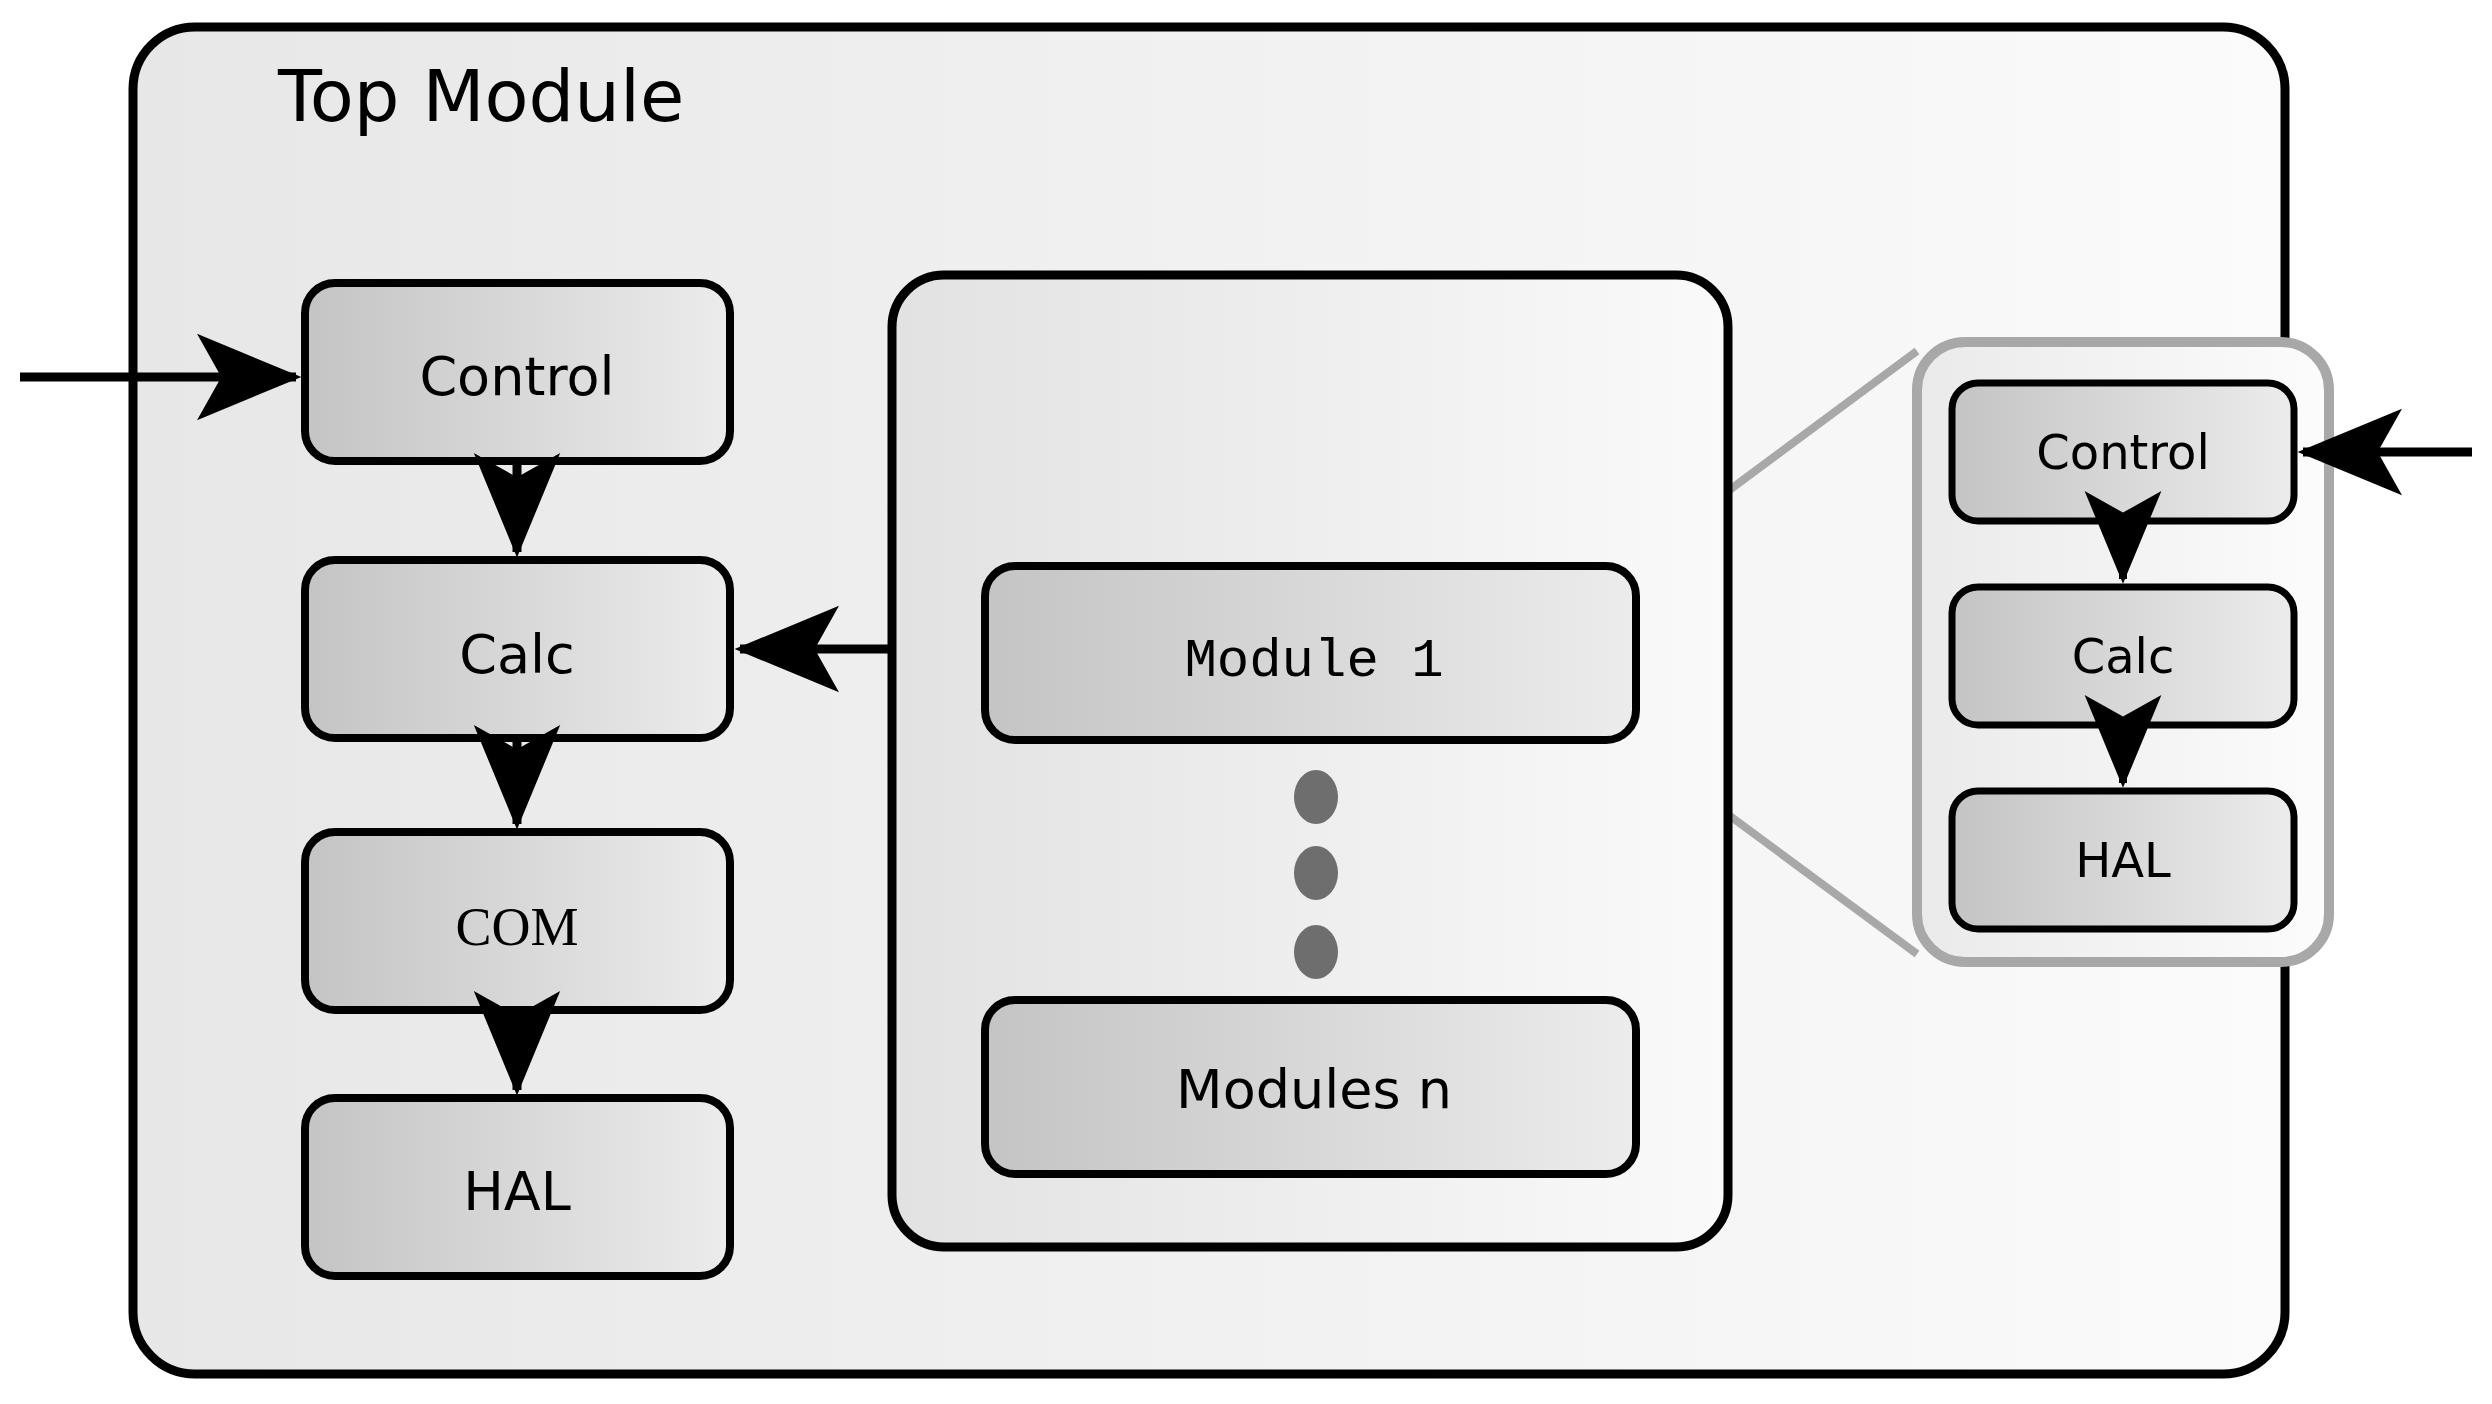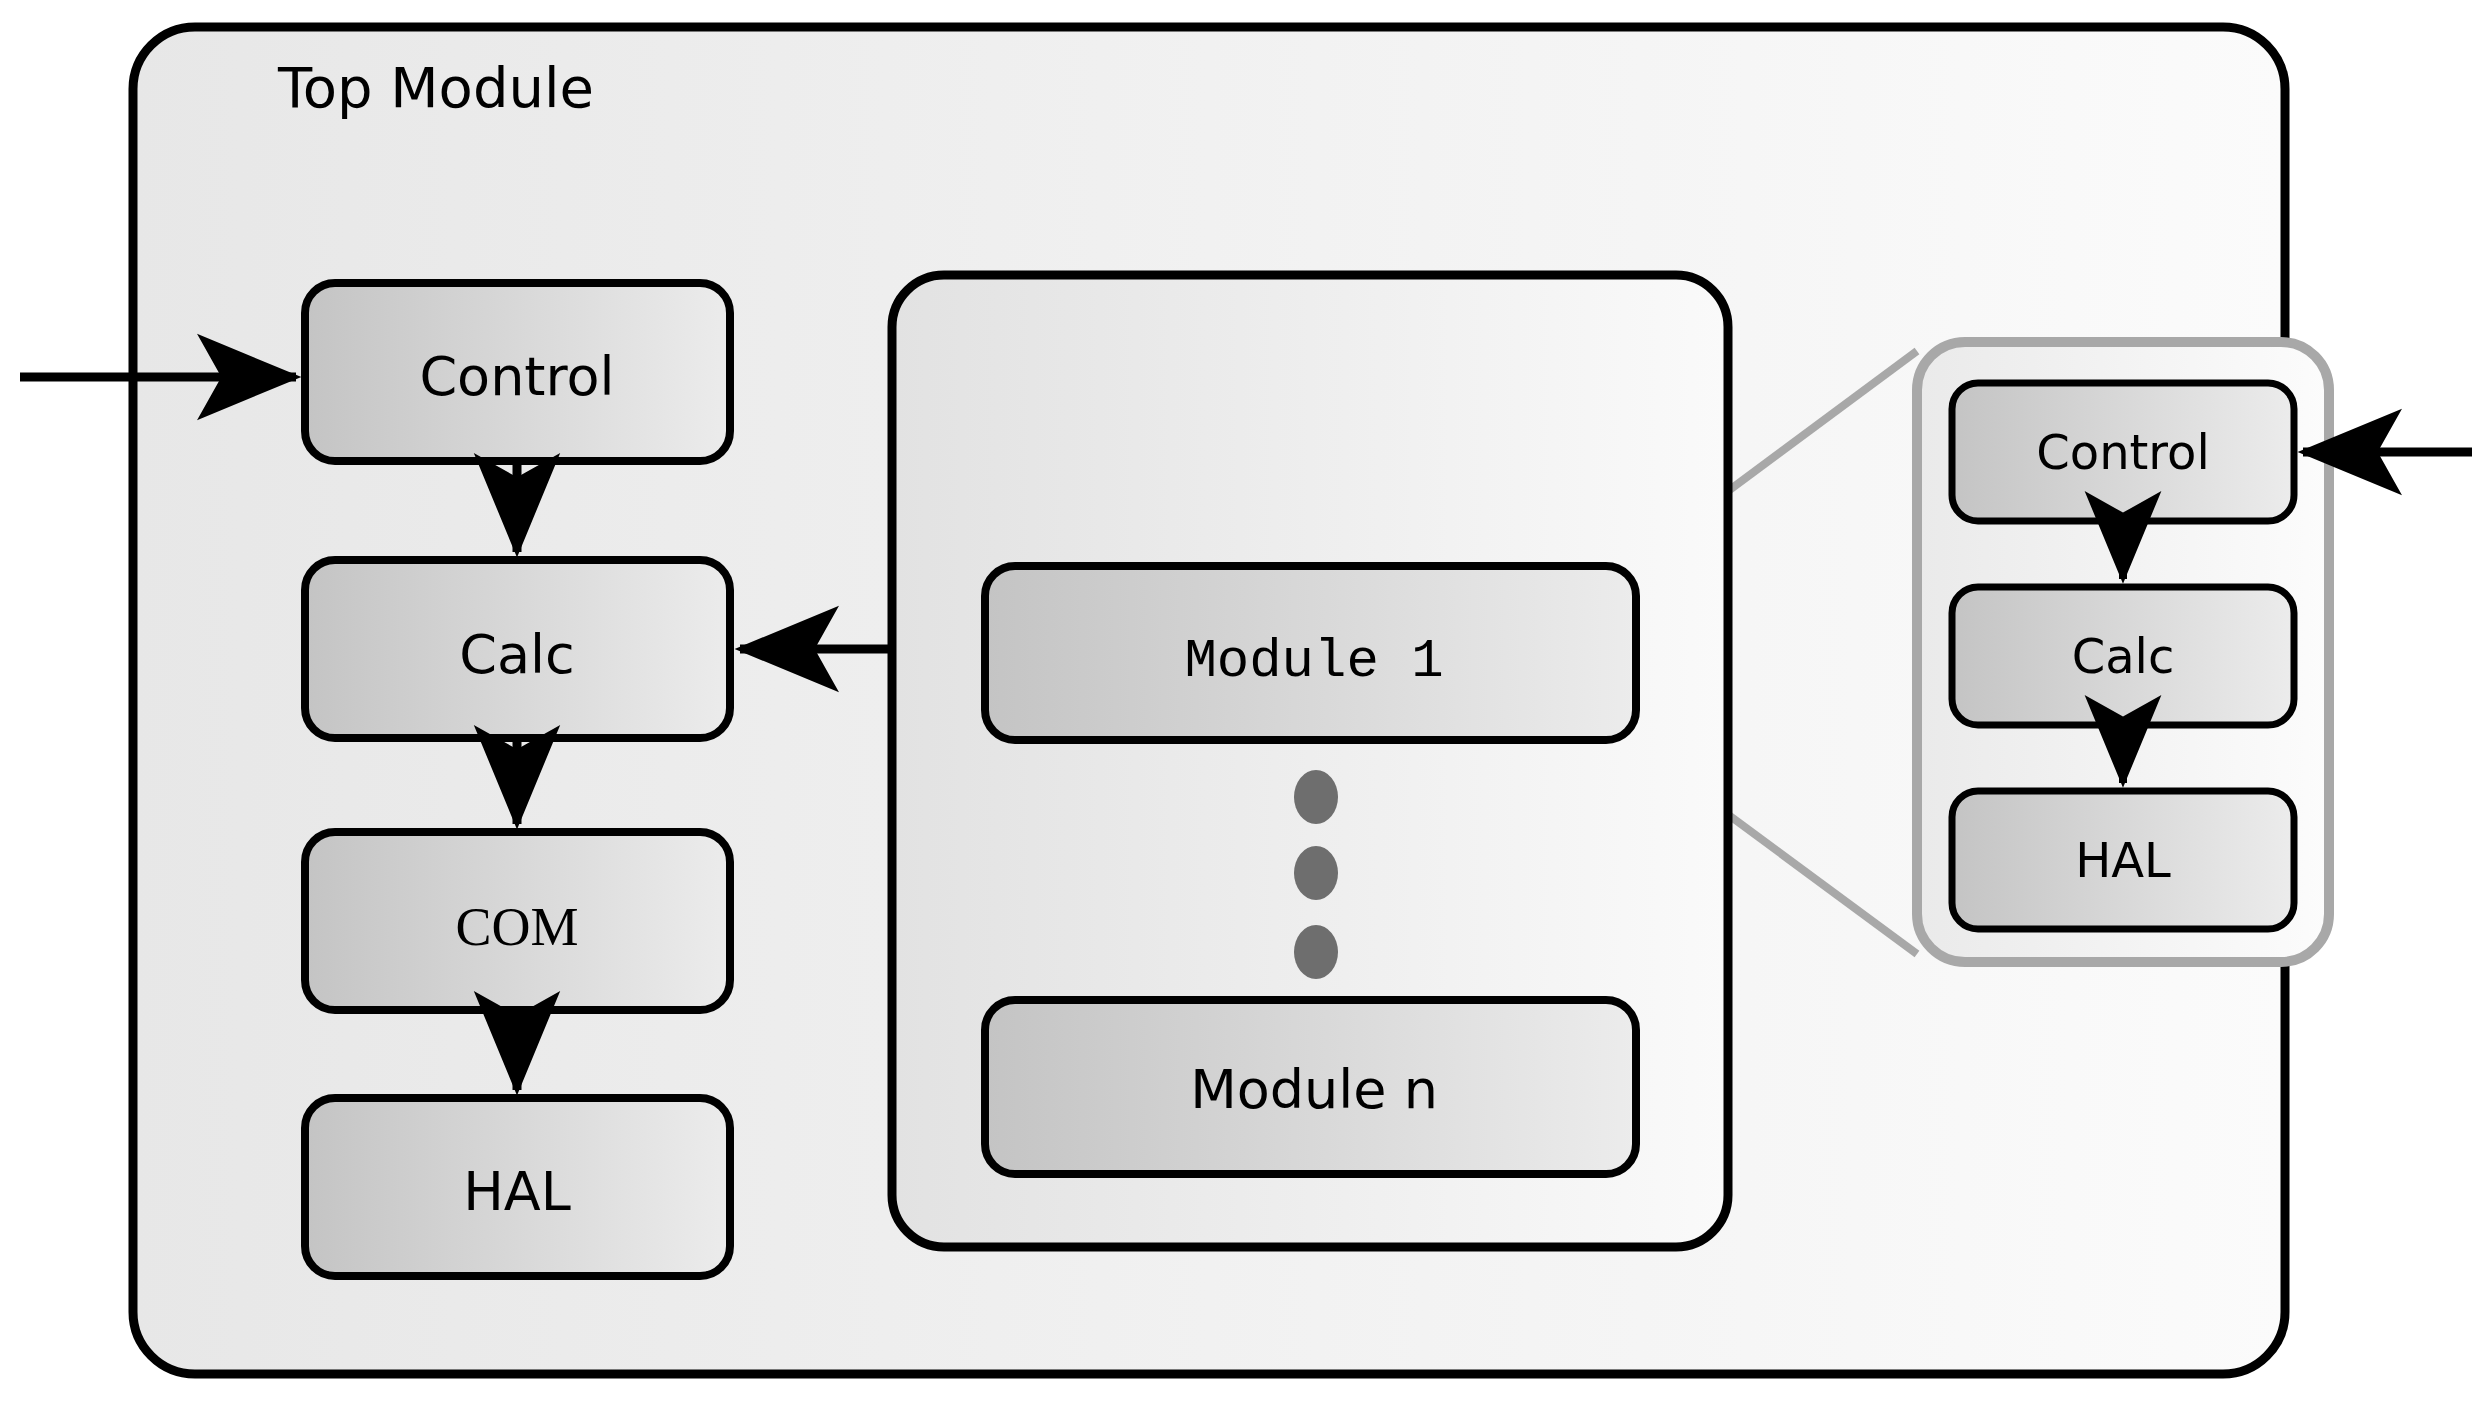--- a/index.html
+++ b/index.html
@@ -29,21 +29,21 @@
     white-space: nowrap;
     line-height: 1;
     pointer-events: none;
   }
   .box-label {
     font-size: 54px;
     text-align: center;
     transform: translate(-50%, -50%);
   }
   .group-title {
-    font-size: 56px;
+    font-size: 72px;
   }
 </style>
 </head>
 <body>
 
 <div id="stage">
 
   <svg class="layer" viewBox="0 0 2492 1404">
     <defs>
       <linearGradient id="gradOuter" x1="0" y1="0" x2="1" y2="0">
@@ -109,19 +109,19 @@
 
   <div class="lbl group-title" style="left:278px; top:60px;">Top Module</div>
 
   <div class="lbl box-label" style="left:517px; top:377px;">Control</div>
   <div class="lbl box-label" style="left:517px; top:655px;">Calc</div>
   <div class="lbl box-label" style="left:517px; top:927px;font-family:Liberation Serif, serif;">COM</div>
   <div class="lbl box-label" style="left:517px; top:1192px;">HAL</div>
 
 
   <div class="lbl box-label" style="left:1314px; top:662px;font-family:Liberation Mono, monospace;">Module 1</div>
-  <div class="lbl box-label" style="left:1314px; top:1090px;">Module n</div>
+  <div class="lbl box-label" style="left:1314px; top:1090px;">Modules n</div>
 
   <div class="lbl box-label" style="left:2123px; top:452px; font-size:48px;">Control</div>
   <div class="lbl box-label" style="left:2123px; top:656px; font-size:48px;">Calc</div>
   <div class="lbl box-label" style="left:2123px; top:860px; font-size:48px;">HAL</div>
 
 </div>
 
 </body></html>

